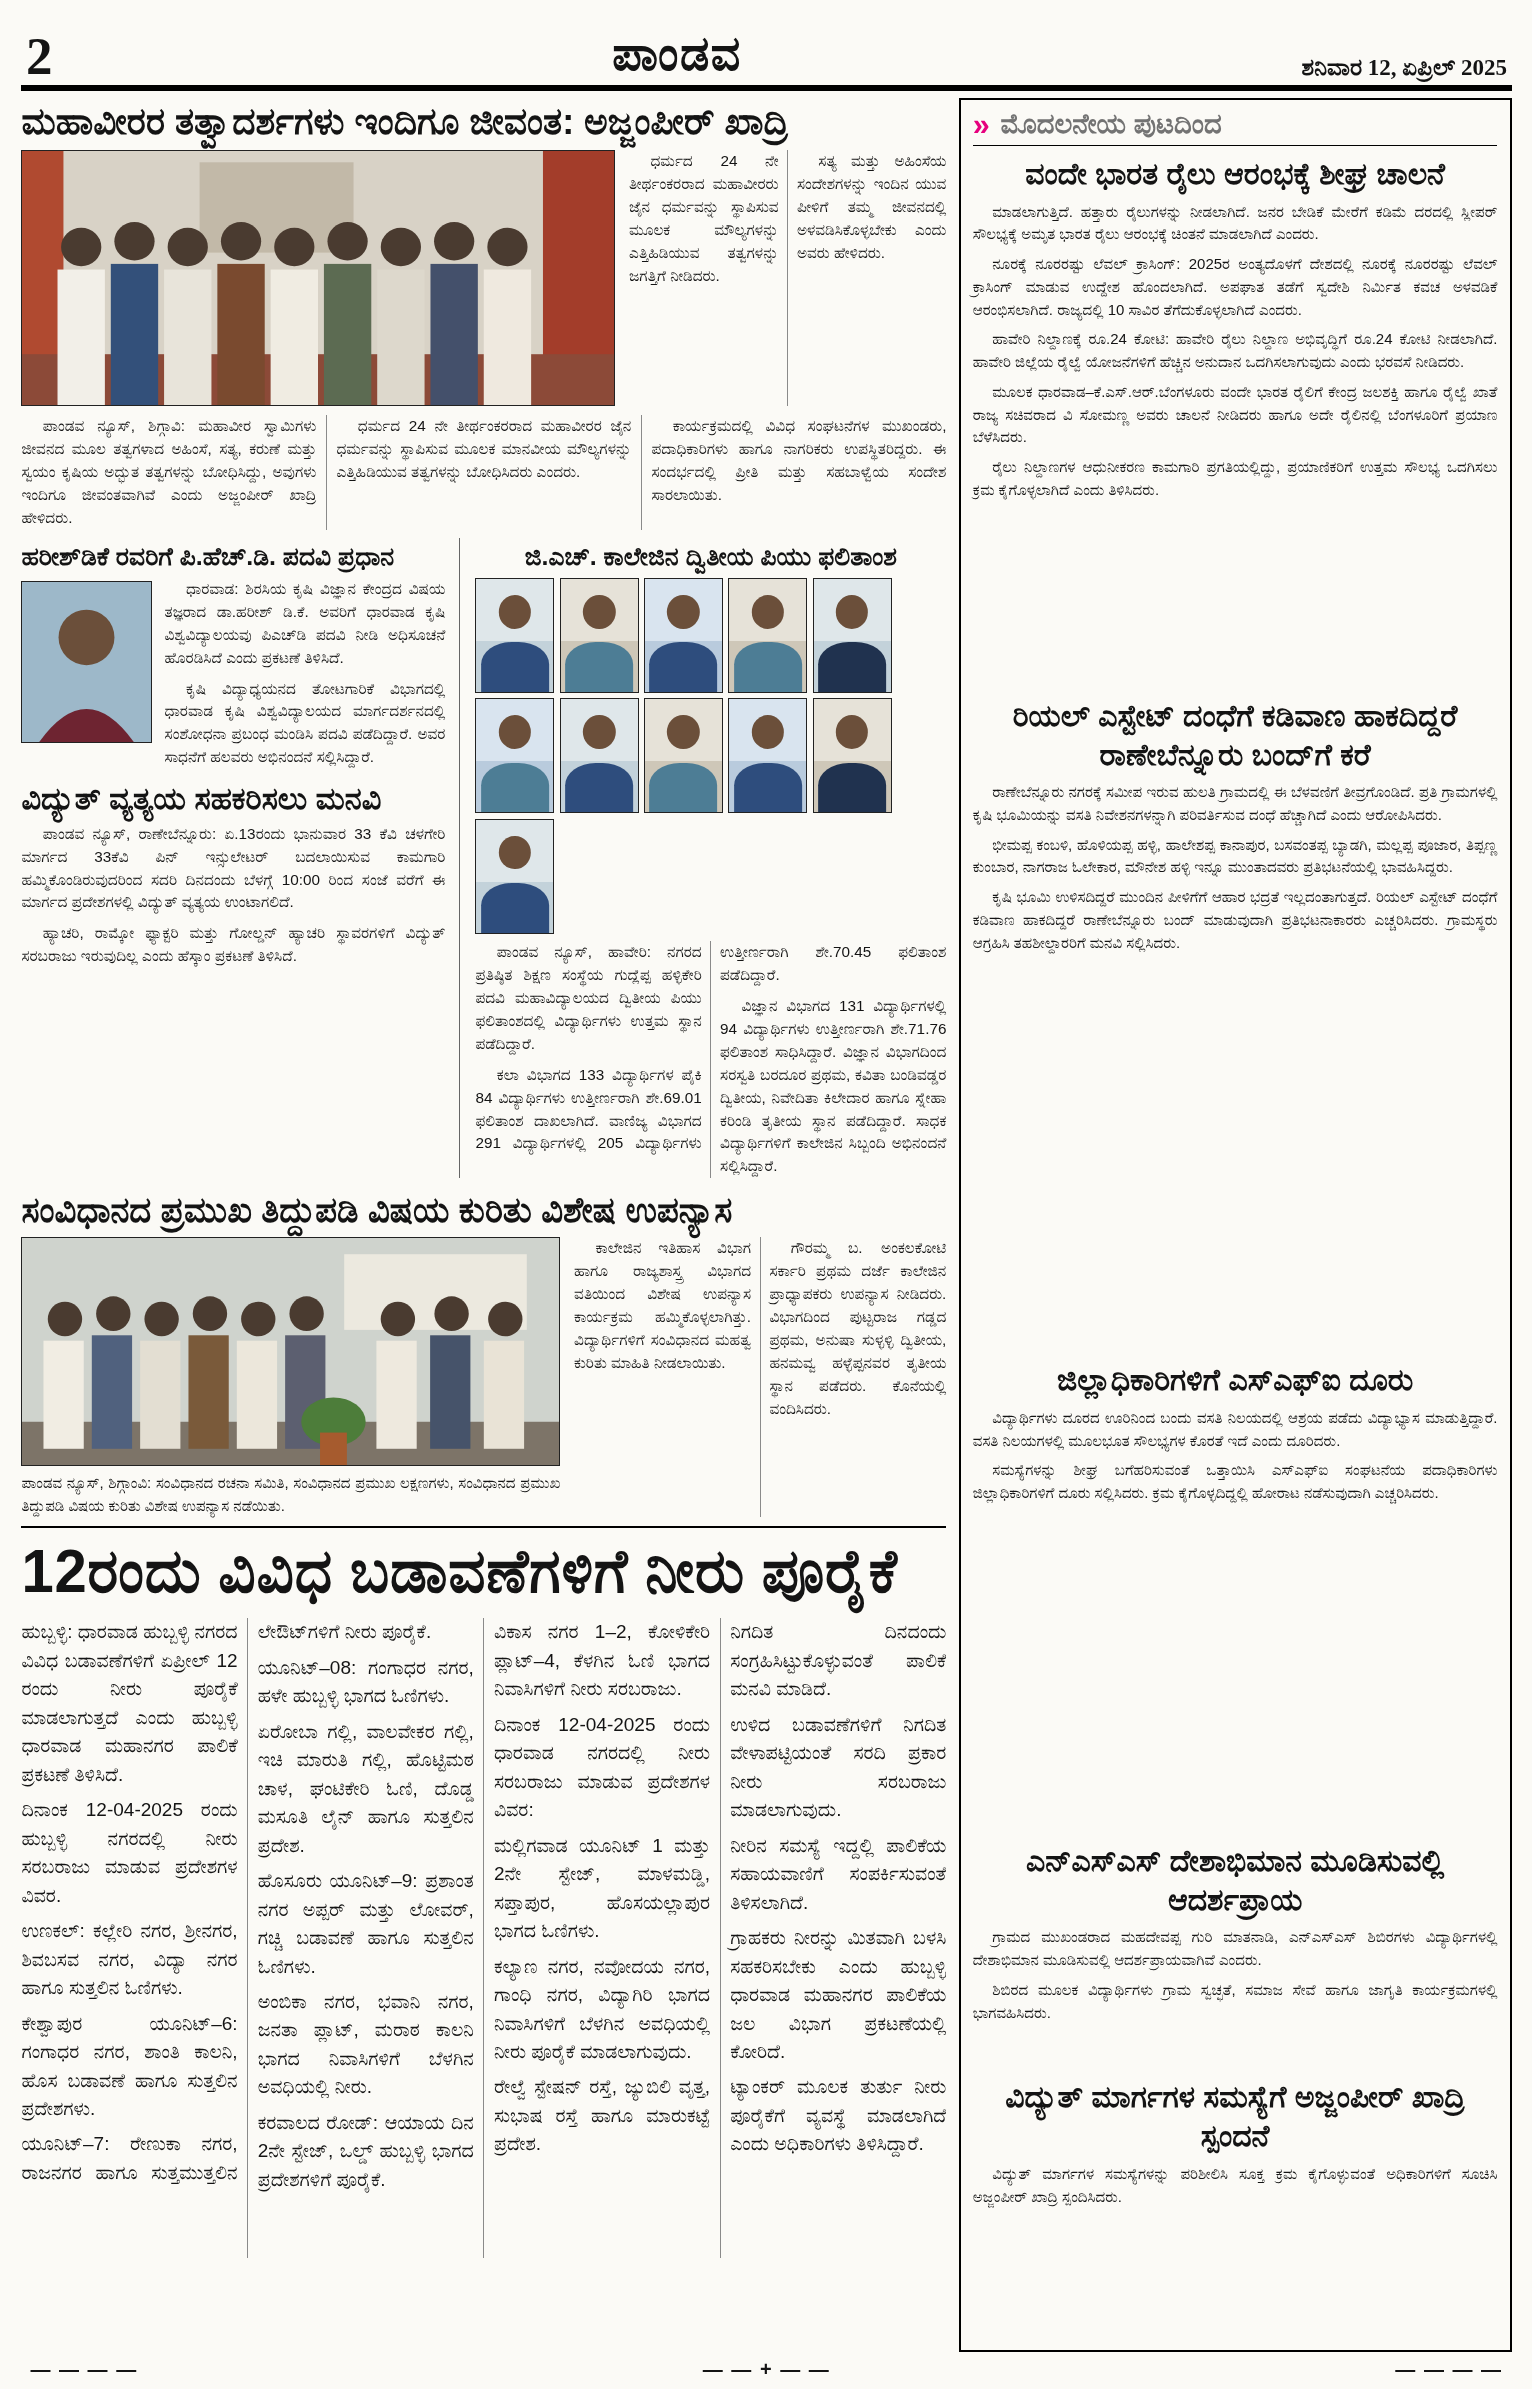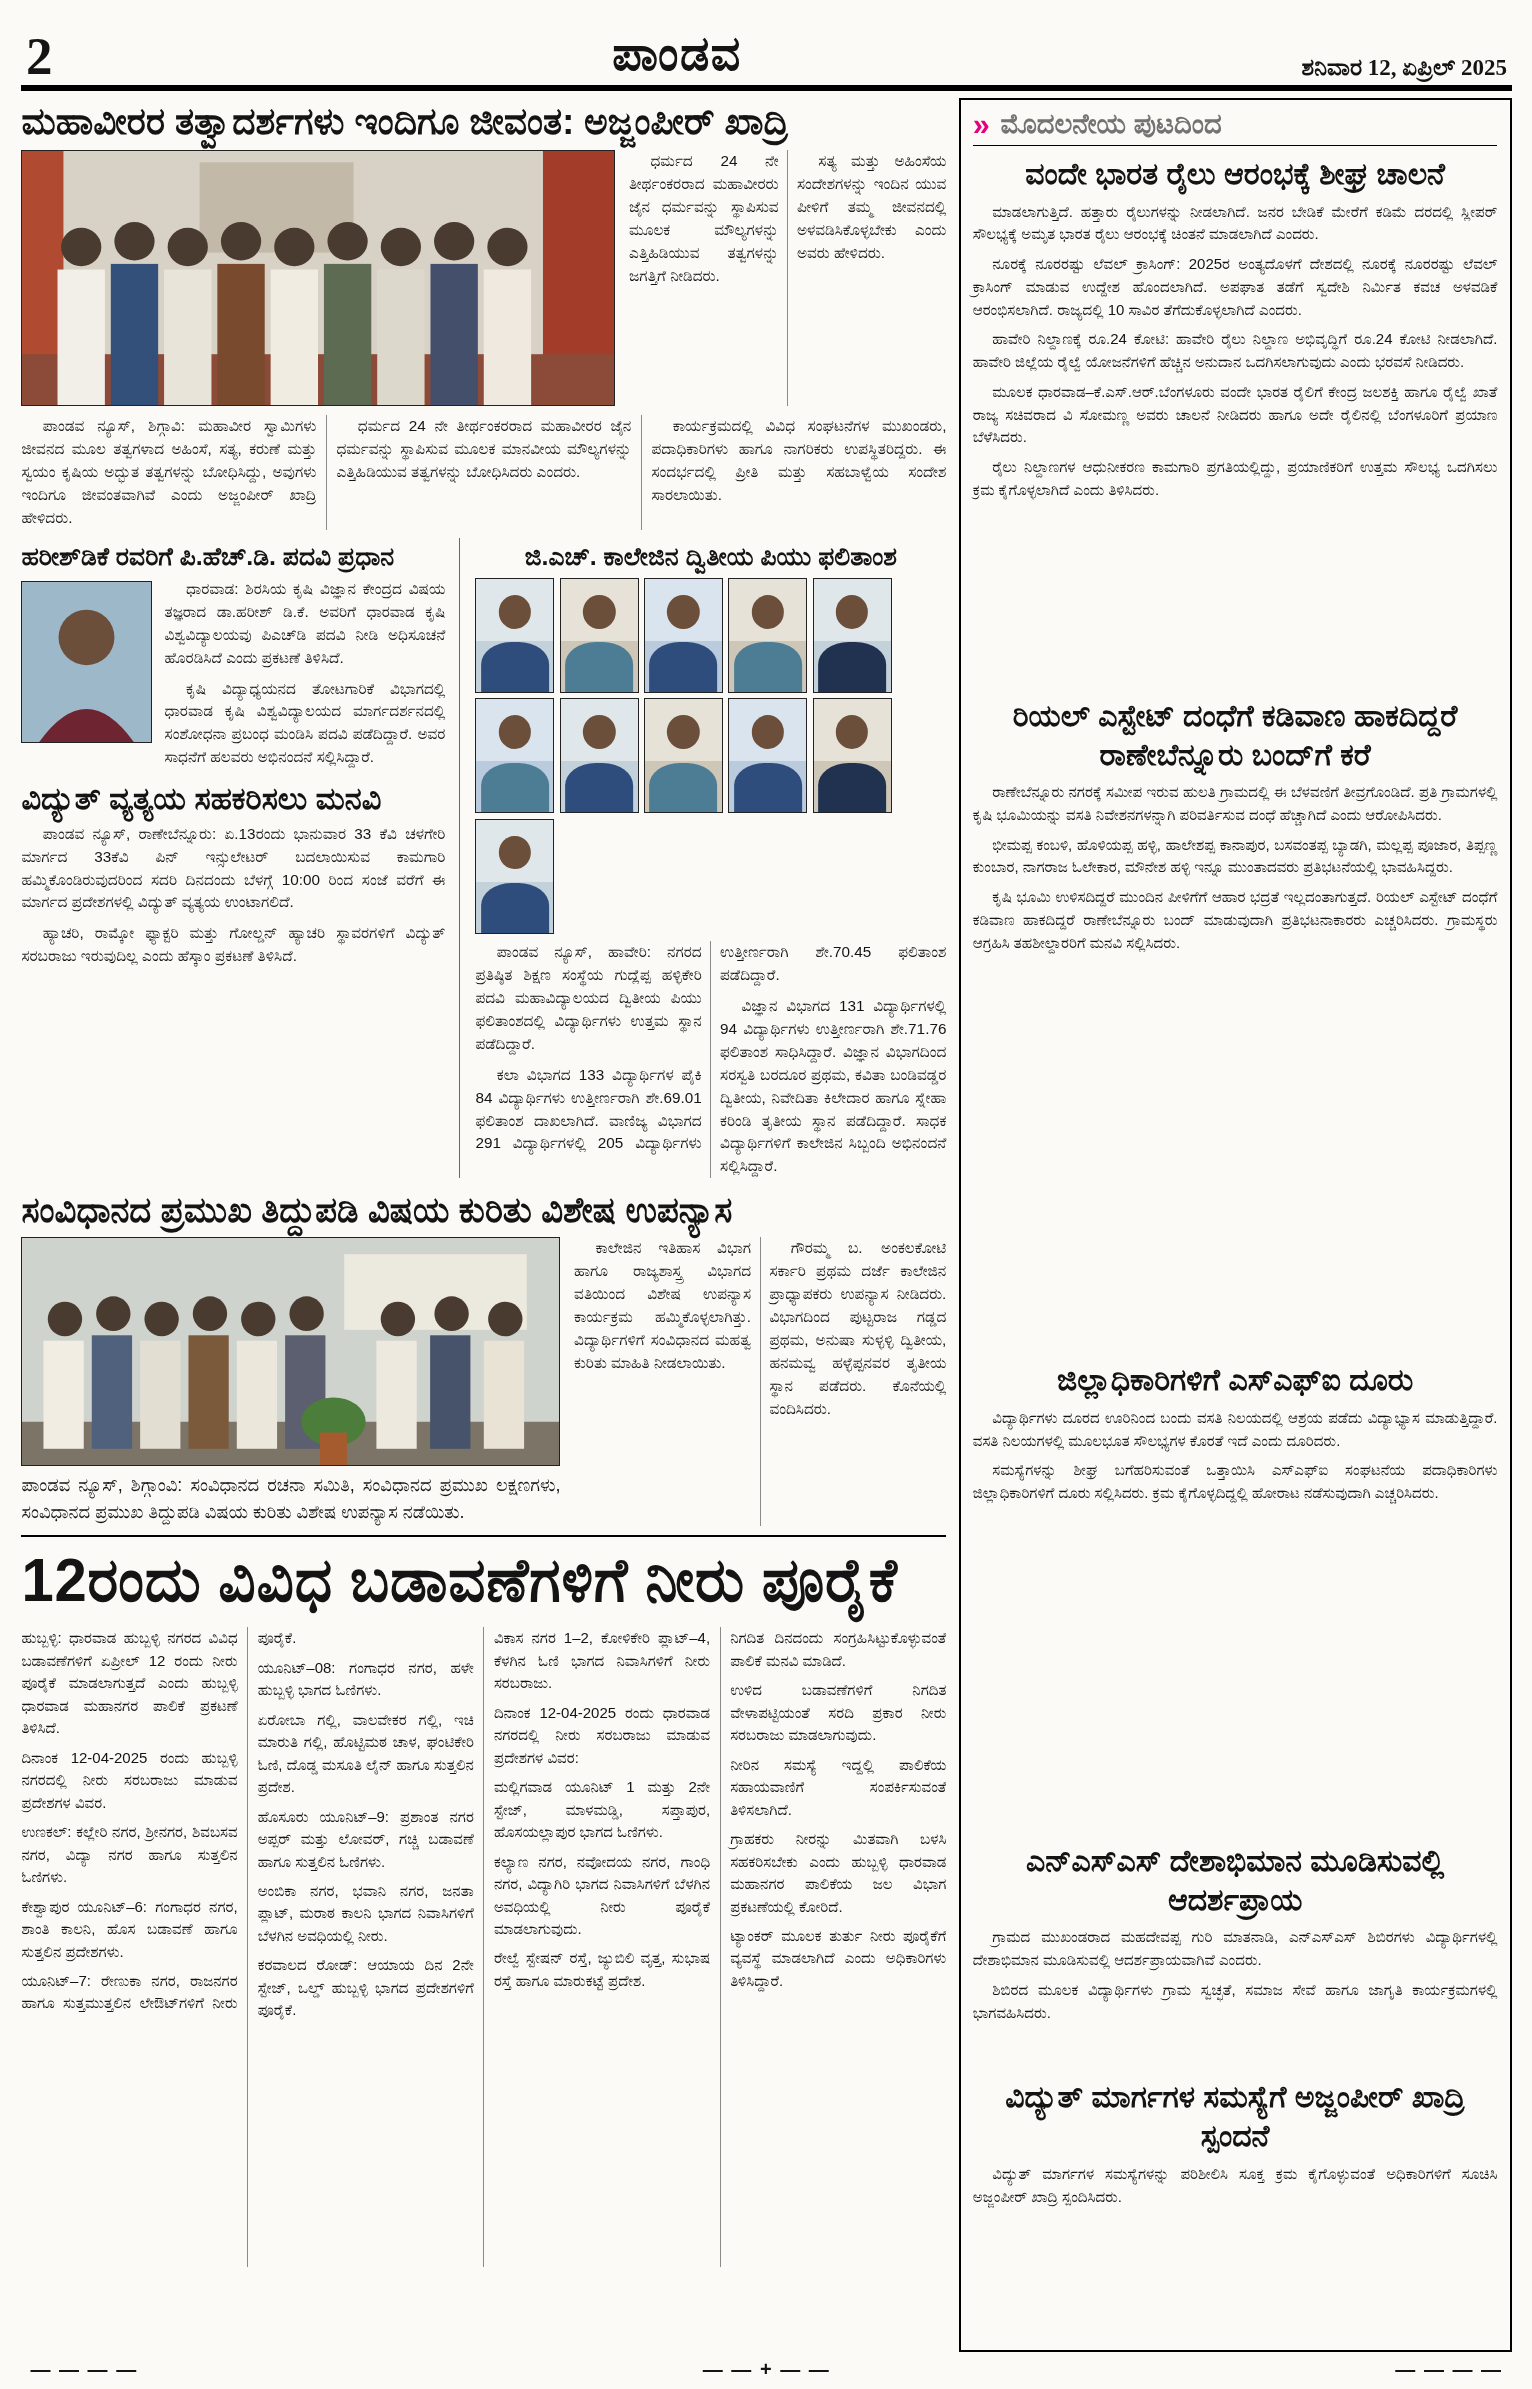--- a/index.html
+++ b/index.html
@@ -45,29 +45,29 @@
   .stu:nth-child(5n)::after{background:#20324f;}
   
   .fp-tagrow{display:flex;align-items:center;gap:10.7px;border-bottom:1.5px solid #000;padding:1.5px 0 4.6px 0;}
   .fp-chevrons{font-size:30.5px;font-weight:800;line-height:1;}
   .fp-tag{font-size:27.5px;font-weight:800;}
   .fp-headline{font-size:30px;font-weight:800;text-align:center;margin:7.6px 0;line-height:1.3;}
   .fp-body{font-size:15px;line-height:1.52;text-align:justify;}
   .fp-body p{margin:0 0 6.9px 0;text-indent:1.3em;}
   .fp-sect{border-bottom:0;}
   
-  .caption{font-size:18px;line-height:1.5;text-align:justify;margin-top:6.1px;}
+  .caption{font-size:15px;line-height:1.5;text-align:justify;margin-top:6.1px;}
   .subrow{display:flex;gap:15.3px;margin-top:7.6px;}
   .sub-left{width:424px;flex:none;border-right:0.8px solid #666;padding-right:13.7px;}
   .sub-right{flex:1;}
   .lead-row{display:flex;gap:13.7px;}
   .const-row{display:flex;gap:13.7px;margin-top:3.1px;}
   .const-left{width:539px;flex:none;}
   .water-h{font-size:58px;font-weight:800;letter-spacing:0.8px;margin:4.6px 0 12.2px 0;transform:scaleY(1.05);}
-  .water-cols{font-size:15px;line-height:1.5;height:640px;overflow:hidden;}
+  .water-cols{font-size:19px;line-height:1.5;height:640px;overflow:hidden;}
   .water-cols p{margin:0 0 6.9px 0;text-align:justify;}
   .footer-marks{position:absolute;bottom:7.6px;left:30.5px;right:30.5px;display:flex;justify-content:space-between;
     font-size:20px;font-weight:700;letter-spacing:1.5px;}
   .divider-thin{height:1.5px;background:#000;margin:9.2px 0;}
 </style>
 </head>
 <body>
 
 <div class="page">
 

